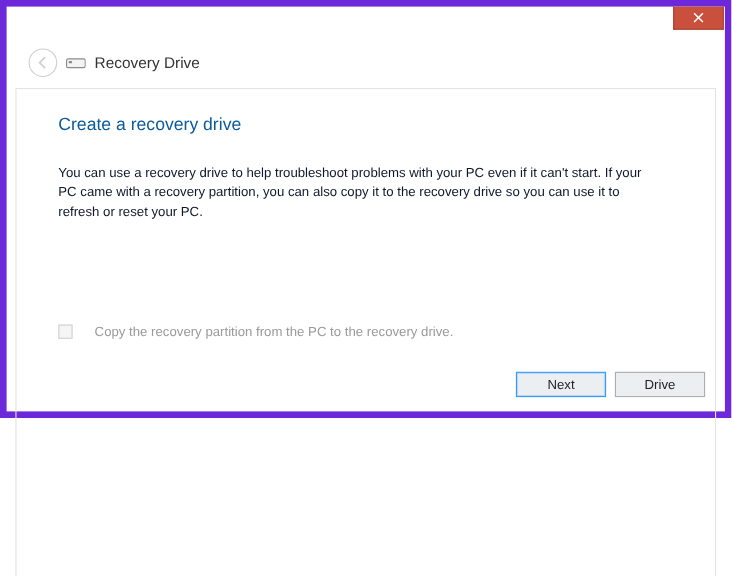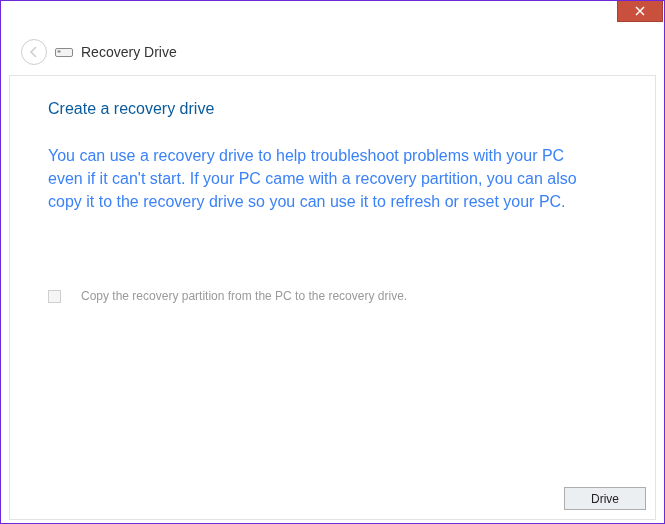--- a/index.html
+++ b/index.html
@@ -4,24 +4,24 @@
 <style>
   * { box-sizing: border-box; }
   html, body {
     margin: 0; padding: 0;
     width: 665px; height: 524px;
     font-family: "Segoe UI", Tahoma, sans-serif;
     background: #fff;
     overflow: hidden;
   }
   .window {
-    width: 665px; height: 524px;
+    width: 665px; height: 380px;
     position: relative;
     background: #fff;
-    border: 1px solid #6d28d9;
+    border: 6px solid #6d28d9;
   }
   .titlebar {
     height: 30px;
     display: flex;
     justify-content: flex-end;
     align-items: flex-start;
   }
   .close-btn {
     width: 46px; height: 21px;
     background: #c8503c;
@@ -60,22 +60,22 @@
     padding: 24px 56px 0 38px;
     position: relative;
   }
   .page-heading {
     color: #0a5a9c;
     font-size: 16px;
     font-weight: 400;
     margin: 0 0 26px 0;
   }
   .body-text {
-    color: #3b82f6;
-    font-size: 16px;
+    color: #0f172a;
+    font-size: 12px;
     line-height: 1.45;
     max-width: 560px;
   }
   .checkbox-row {
     position: absolute;
     left: 38px;
     top: 213px;
     display: flex;
     align-items: center;
     gap: 20px;
@@ -145,16 +145,17 @@
     <h1 class="page-heading">Create a recovery drive</h1>
     <div class="body-text">You can use a recovery drive to help troubleshoot problems with your PC even if it can't start. If your PC came with a recovery partition, you can also copy it to the recovery drive so you can use it to refresh or reset your PC.</div>
 
     <div class="checkbox-row">
       <span class="checkbox-box"></span>
       <span class="checkbox-label">Copy the recovery partition from the PC to the recovery drive.</span>
     </div>
   </div>
 
   <div class="button-row">
+    <button class="btn primary">Next</button>
     <button class="btn">Drive</button>
   </div>
 
 </div>
 
 </body></html>

